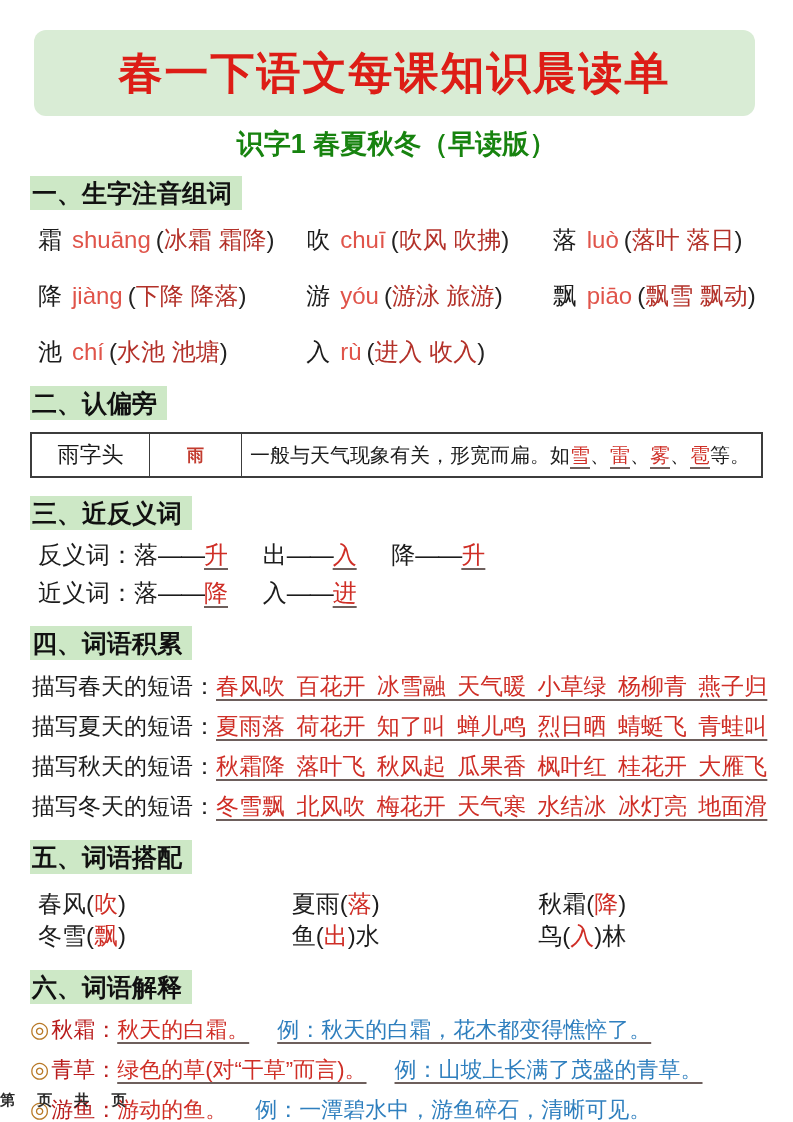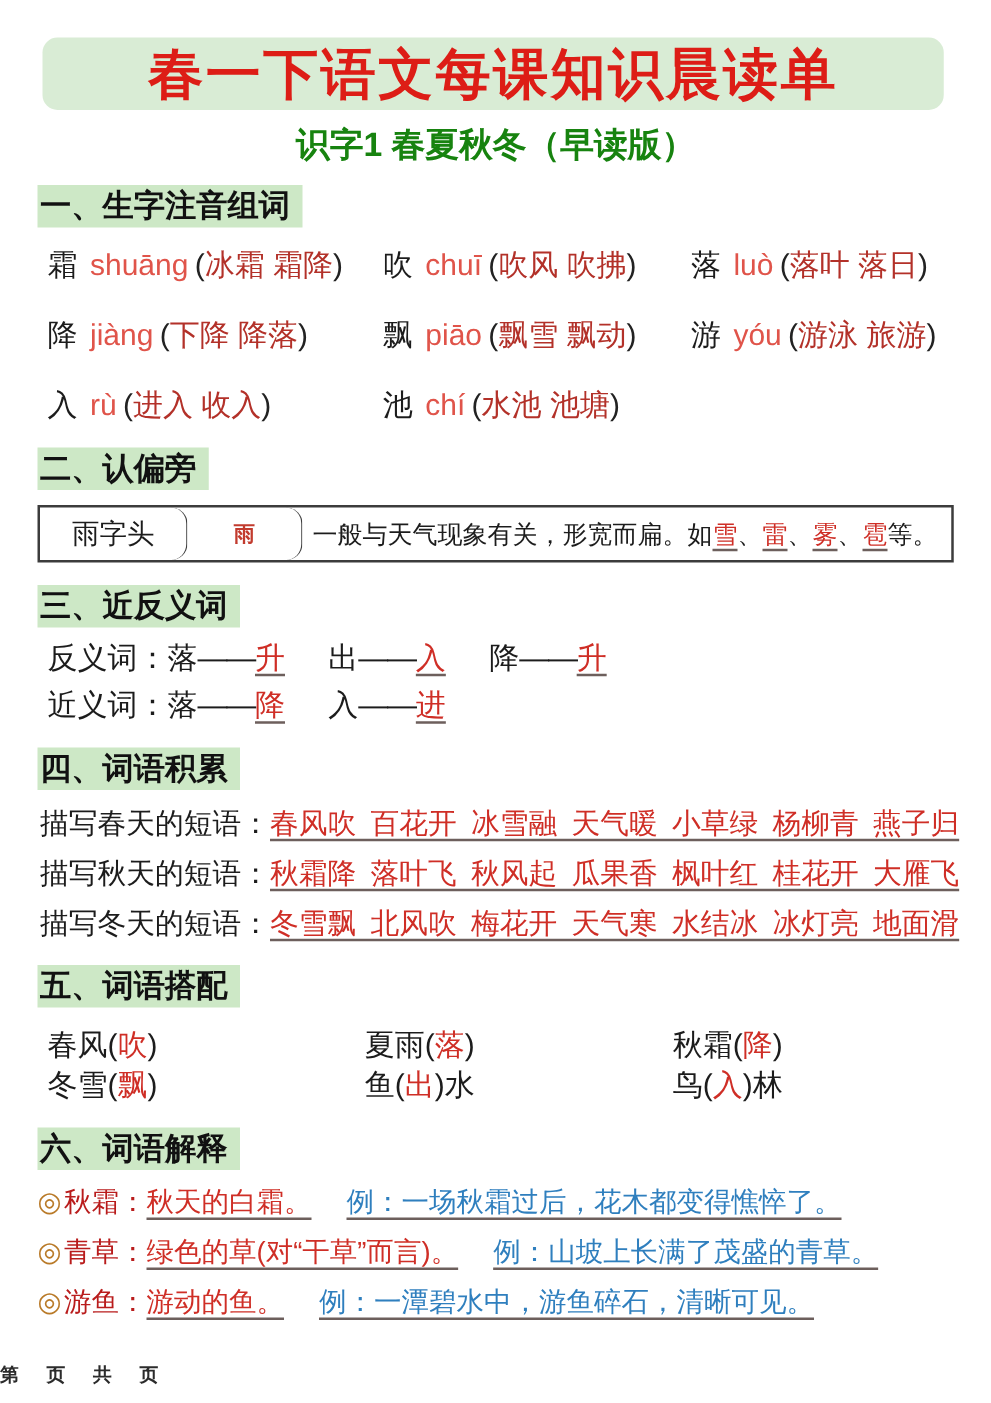--- a/index.html
+++ b/index.html
@@ -6,21 +6,21 @@
   html,body { background:#ffffff; }
   body {
     width:793px; height:1122px; overflow:hidden; position:relative;
     font-family:"Liberation Sans","DejaVu Sans",sans-serif;
     color:#1c1c1c;
   }
   .page { padding:0 30px; }
 
   
   .banner {
-    margin:30px 8px 0 4px; height:58px;
+    margin:30px 8px 0 4px; height:86px;
     background:#d9ecd5; border-radius:12px;
     display:flex; align-items:center; justify-content:center;
   }
   .banner .title {
     color:#dd1d16; font-size:44px; font-weight:900; letter-spacing:2px;
     white-space:nowrap;
   }
   .subtitle {
     margin-top:10px; text-align:center;
     color:#17830f; font-size:27px; font-weight:bold; white-space:nowrap;
@@ -53,21 +53,21 @@
   .entry { white-space:nowrap; }
   .entry .hz  { color:#1c1c1c; margin-right:10px; }
   .entry .py  { margin-right:5px; }
   .entry .pr  { color:#222; }
 
   
   .radtable {
     display:flex; margin:6px 0 4px 0;
     border:2px solid #3c3c3c; height:46px; align-items:stretch;
   }
-  .radtable .c { display:flex; align-items:center; justify-content:center;border-radius:13px; }
+  .radtable .c { display:flex; align-items:center; justify-content:center; }
   .c1 { width:118px; border-right:1.5px solid #3c3c3c; font-size:22px; }
   .c2 { width:92px;  border-right:1.5px solid #3c3c3c; }
   .c2 .radglyph { color:#c23b2e; font-size:17px; font-weight:bold; }
   .c3 { flex:1; justify-content:flex-start !important; padding-left:8px;
         font-size:20px; white-space:nowrap; }
 
   
   .pair { margin-right:28px; }
   .dash { color:#1c1c1c; letter-spacing:-1px; }
 
@@ -104,24 +104,24 @@
   </div>
   <div class="subtitle">识字1 春夏秋冬（早读版）</div>
 
   
   <div class="hl">一、生字注音组词</div>
   <div class="grid3">
     <div class="entry"><span class="hz">霜</span><span class="py pin">shuāng</span><span class="pr">(</span><span class="reddk">冰霜 霜降</span><span class="pr">)</span></div>
     <div class="entry"><span class="hz">吹</span><span class="py pin">chuī</span><span class="pr">(</span><span class="reddk">吹风 吹拂</span><span class="pr">)</span></div>
     <div class="entry"><span class="hz">落</span><span class="py pin">luò</span><span class="pr">(</span><span class="reddk">落叶 落日</span><span class="pr">)</span></div>
     <div class="entry"><span class="hz">降</span><span class="py pin">jiàng</span><span class="pr">(</span><span class="reddk">下降 降落</span><span class="pr">)</span></div>
+    <div class="entry"><span class="hz">游</span><span class="py pin">yóu</span><span class="pr">(</span><span class="reddk">游泳 旅游</span><span class="pr">)</span></div>
     <div class="entry"><span class="hz">飘</span><span class="py pin">piāo</span><span class="pr">(</span><span class="reddk">飘雪 飘动</span><span class="pr">)</span></div>
-    <div class="entry"><span class="hz">游</span><span class="py pin">yóu</span><span class="pr">(</span><span class="reddk">游泳 旅游</span><span class="pr">)</span></div>
+    <div class="entry"><span class="hz">池</span><span class="py pin">chí</span><span class="pr">(</span><span class="reddk">水池 池塘</span><span class="pr">)</span></div>
     <div class="entry"><span class="hz">入</span><span class="py pin">rù</span><span class="pr">(</span><span class="reddk">进入 收入</span><span class="pr">)</span></div>
-    <div class="entry"><span class="hz">池</span><span class="py pin">chí</span><span class="pr">(</span><span class="reddk">水池 池塘</span><span class="pr">)</span></div>
   </div>
 
   
   <div class="hl">二、认偏旁</div>
   <div class="radtable">
     <div class="c c1">雨字头</div>
     <div class="c c2">
       <span class="radglyph">雨</span>
     </div>
     <div class="c c3">
@@ -145,37 +145,38 @@
     <span class="pair"><span>降</span><span class="dash">——</span><span class="red u">升</span></span>
   </div>
   <div class="line">
     <span class="pair"><span>近义词：落</span><span class="dash">——</span><span class="red u">降</span></span>
     <span class="pair"><span>入</span><span class="dash">——</span><span class="red u">进</span></span>
   </div>
 
   
   <div class="hl">四、词语积累</div>
   <div class="accline"><span class="lbl">描写春天的短语：</span><span class="red u phr">春风吹 百花开 冰雪融 天气暖 小草绿 杨柳青 燕子归</span></div>
+  <div class="accline"><span class="lbl">描写夏天的短语：</span><span class="red u phr">夏雨落 荷花开 知了叫 蝉儿鸣 烈日晒 蜻蜓飞 青蛙叫</span></div>
   <div class="accline"><span class="lbl">描写秋天的短语：</span><span class="red u phr">秋霜降 落叶飞 秋风起 瓜果香 枫叶红 桂花开 大雁飞</span></div>
   <div class="accline"><span class="lbl">描写冬天的短语：</span><span class="red u phr">冬雪飘 北风吹 梅花开 天气寒 水结冰 冰灯亮 地面滑</span></div>
 
   
   <div class="hl">五、词语搭配</div>
   <div class="grid5">
     <div><span>春风(</span><span class="red">吹</span><span>)</span></div>
     <div><span>夏雨(</span><span class="red">落</span><span>)</span></div>
     <div><span>秋霜(</span><span class="red">降</span><span>)</span></div>
     <div><span>冬雪(</span><span class="red">飘</span><span>)</span></div>
     <div><span>鱼(</span><span class="red">出</span><span>)水</span></div>
     <div><span>鸟(</span><span class="red">入</span><span>)林</span></div>
   </div>
 
   
   <div class="hl">六、词语解释</div>
-  <div class="defline"><span class="bullet">◎</span><span class="term">秋霜：</span><span class="red u">秋天的白霜。</span><span class="blue u ex">例：一场秋霜过后，花木都变得憔悴了。</span></div>
+  <div class="defline"><span class="bullet">◎</span><span class="term">秋霜：</span><span class="red u">秋天的白霜。</span><span class="blue u ex">例：秋天的白霜，花木都变得憔悴了。</span></div>
   <div class="defline"><span class="bullet">◎</span><span class="term">青草：</span><span class="red u">绿色的草(对“干草”而言)。</span><span class="blue u ex">例：山坡上长满了茂盛的青草。</span></div>
   <div class="defline"><span class="bullet">◎</span><span class="term">游鱼：</span><span class="red u">游动的鱼。</span><span class="blue u ex">例：一潭碧水中，游鱼碎石，清晰可见。</span></div>
 
   
   
   
 
   <div class="footer">第 页 共 页</div>
 </div>
 

